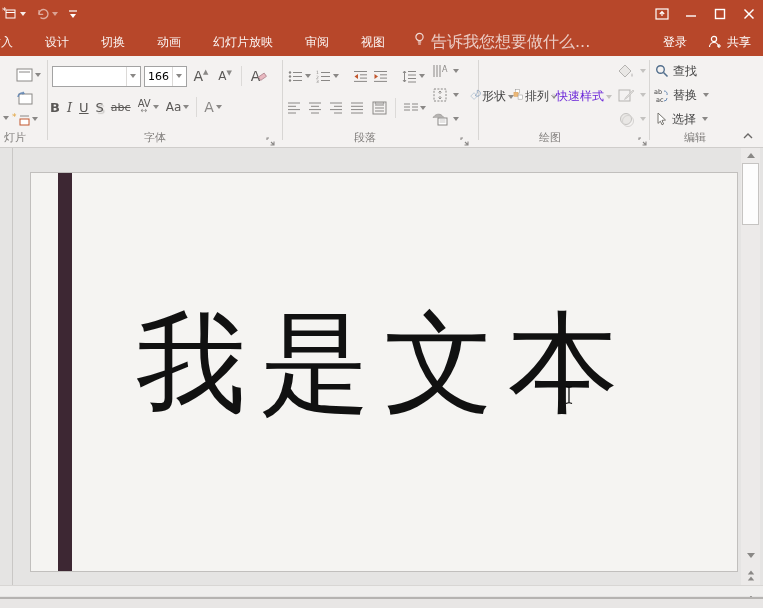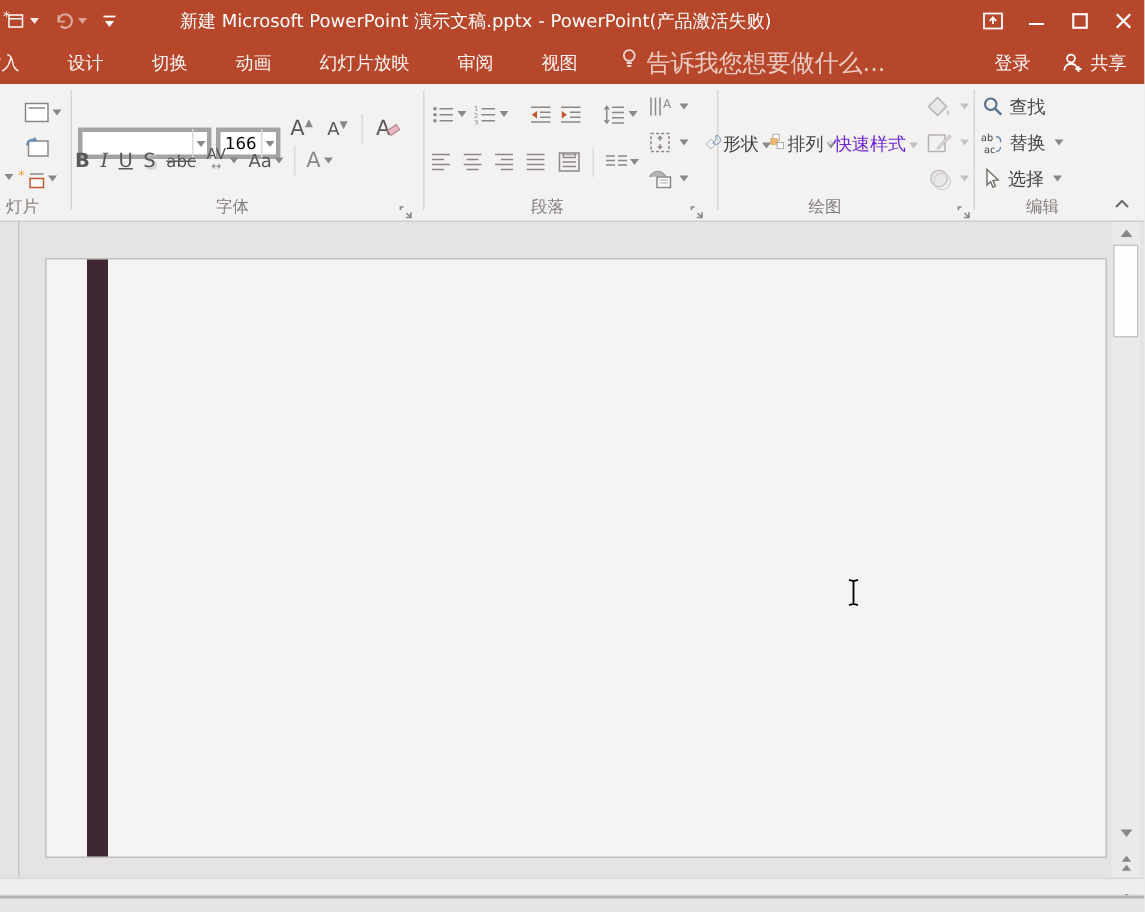--- a/index.html
+++ b/index.html
@@ -42,21 +42,21 @@
   }
   .grp-divider { position:absolute; top:4px; height:80px; width:1px; background:#d8d6d4; }
   .grp-label {
     position:absolute; top:74px; height:14px; font-size:11px; color:#807e7c;
     text-align:center; white-space:nowrap;
   }
   .launcher { position:absolute; top:76px; width:10px; height:10px; }
   .rbtn { display:inline-flex; align-items:center; justify-content:center; height:22px; color:#444; }
   .caret-g { width:0; height:0; border-left:3px solid transparent; border-right:3px solid transparent; border-top:4px solid #8a8886; margin-left:2px; }
   .combo {
-    background:#fff; border:3px solid #a3a3a3; height:21px; display:flex; align-items:center;margin-top:20px;
+    background:#fff; border:1px solid #a3a3a3; height:21px; display:flex; align-items:center;
   }
   .combo input {
     border:none; outline:none; height:17px; font-size:11px; padding:0 3px; background:transparent;
     font-family:"DejaVu Sans","Liberation Sans",sans-serif;
   }
   .combo .dd { width:13px; height:19px; border-left:1px solid #dcdad8; display:flex; align-items:center; justify-content:center; }
   .fgrow { position:absolute; display:flex; align-items:center; }
   .txtb { font-size:13px; color:#5a5856; }
   .bigbtn { position:absolute; top:4px; width:44px; height:70px; display:flex; flex-direction:row; align-items:center; }
   .bigbtn .bb-label { font-size:12px; color:#444; margin-top:3px; white-space:nowrap; }
@@ -110,21 +110,20 @@
       </svg>
       <span class="caret-w"></span>
     </span>
     <span class="qat-btn">
       <svg width="10" height="12" viewBox="0 0 10 12">
         <line x1="1" y1="3" x2="9" y2="3" stroke="#fff" stroke-width="1.2"></line>
         <path d="M2 6 L8 6 L5 10 Z" fill="#fff"></path>
       </svg>
     </span>
   </div>
-  <div class="title-text">新建 Microsoft PowerPoint 演示文稿.pptx - PowerPoint(产品激活失败)</div>
   <div class="win-controls">
     <span class="win-btn">
       <svg width="14" height="12" viewBox="0 0 14 12">
         <rect x="1" y="1" width="12" height="10" fill="none" stroke="#fff" stroke-width="1.2"></rect>
         <path d="M7 8 L7 4 M4.8 6 L7 3.6 L9.2 6" fill="none" stroke="#fff" stroke-width="1.2"></path>
       </svg>
     </span>
     <span class="win-btn">
       <svg width="12" height="12" viewBox="0 0 12 12">
           <line x1="1" y1="8" x2="11" y2="8" stroke="#fff" stroke-width="1.4"></line>
@@ -491,20 +490,21 @@
     <svg width="14" height="14" viewBox="0 0 14 14">
       <path d="M3 9 L7 5 L11 9" fill="none" stroke="#6a6866" stroke-width="1.4"></path>
     </svg>
   </span>
 </div>
 
 <div class="workspace">
   <div class="splitter"></div>
   <div class="slide">
     <div class="accent-bar"></div>
+    <div class="slide-text">我是文本</div>
     <span class="ibeam">
       <svg width="12" height="20" viewBox="0 0 12 20">
         <path d="M3 1.5 Q6 3 9 1.5 M3 18.5 Q6 17 9 18.5 M6 2.5 L6 17.5" fill="none" stroke="#000" stroke-width="1.2"></path>
       </svg>
     </span>
   </div>
 </div>
 
 <div class="vscroll">
   <span class="sb-btn" style="top:0">

